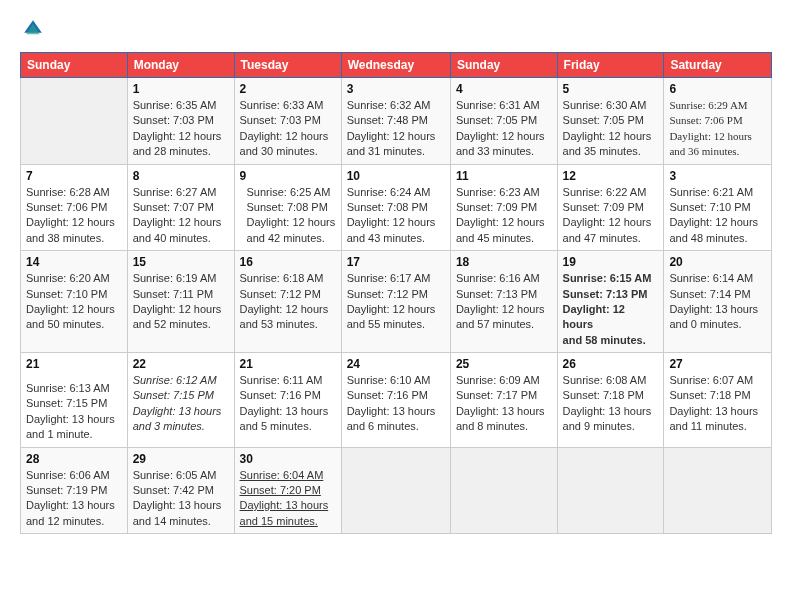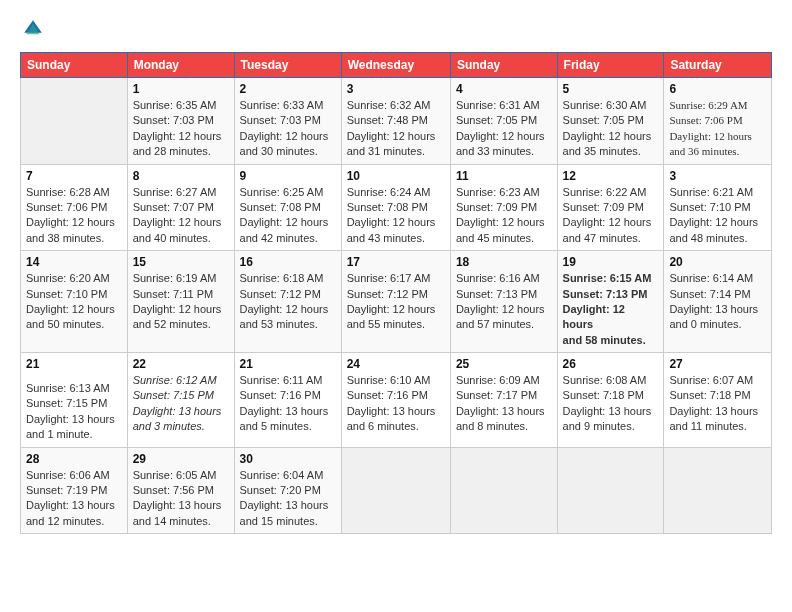--- a/index.html
+++ b/index.html
@@ -182,21 +182,21 @@
           </td>
           <td>
             <span class="day-number">8</span>
             <div class="day-info" style="white-space: pre-line;">Sunrise: 6:27 AM
 Sunset: 7:07 PM
 Daylight: 12 hours
 and 40 minutes.</div>
           </td>
           <td>
             <span class="day-number">9</span>
-            <div class="day-info" style="white-space: pre-line;">Sunrise: 6:25 AM
+            <div class="day-info" style="white-space: pre-line; margin-left: 7px;">Sunrise: 6:25 AM
 Sunset: 7:08 PM
 Daylight: 12 hours
 and 42 minutes.</div>
           </td>
           <td>
             <span class="day-number">10</span>
             <div class="day-info" style="white-space: pre-line;">Sunrise: 6:24 AM
 Sunset: 7:08 PM
 Daylight: 12 hours
 and 43 minutes.</div>
@@ -329,27 +329,27 @@
           <td>
             <span class="day-number">28</span>
             <div class="day-info" style="white-space: pre-line;">Sunrise: 6:06 AM
 Sunset: 7:19 PM
 Daylight: 13 hours
 and 12 minutes.</div>
           </td>
           <td>
             <span class="day-number">29</span>
             <div class="day-info" style="white-space: pre-line;">Sunrise: 6:05 AM
-Sunset: 7:56 PM
+Sunset: 7:42 PM
 Daylight: 13 hours
 and 14 minutes.</div>
           </td>
           <td>
             <span class="day-number">30</span>
-            <div class="day-info" style="white-space: pre-line;">Sunrise: 6:04 AM
+            <div class="day-info" style="white-space: pre-line; text-decoration: underline;">Sunrise: 6:04 AM
 Sunset: 7:20 PM
 Daylight: 13 hours
 and 15 minutes.</div>
           </td>
           <td class="empty-cell"></td>
           <td class="empty-cell"></td>
           <td class="empty-cell"></td>
           <td class="empty-cell"></td>
         </tr>
       </tbody>

